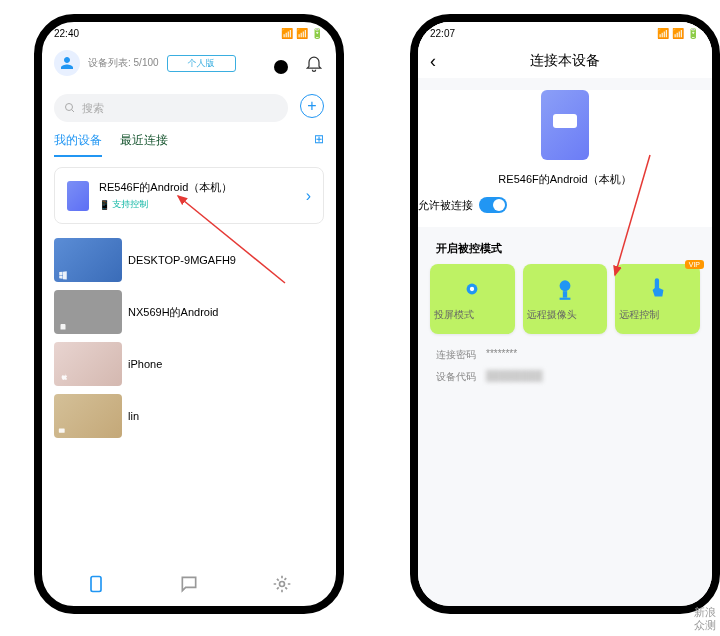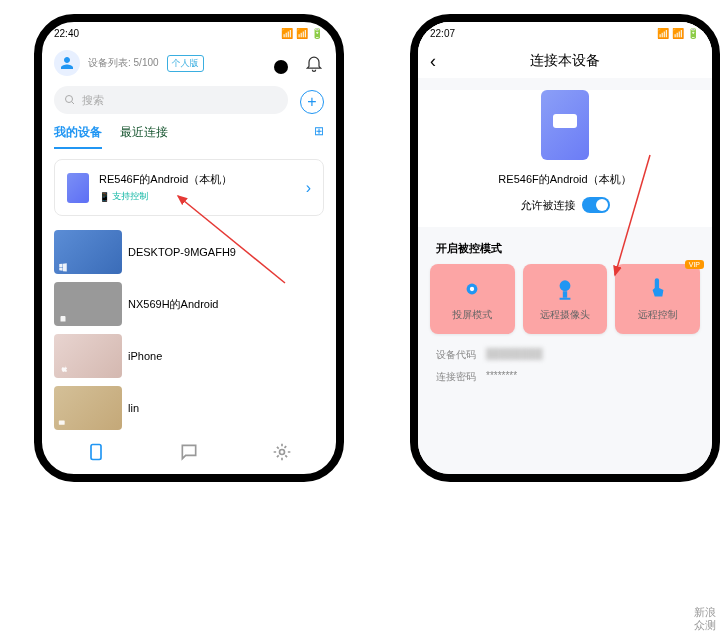--- a/index.html
+++ b/index.html
@@ -1,60 +1,60 @@
 <!DOCTYPE html>
 <html><head>
 <meta charset="utf-8">
 <style>
 *{margin:0;padding:0;box-sizing:border-box;font-family:-apple-system,sans-serif}
 body{background:#fff;width:720px;height:636px;position:relative;overflow:hidden}
-.frame{position:absolute;width:310px;height:468px;border:8px solid #000;border-radius:40px;background:#fff;overflow:hidden}
+.frame{position:absolute;width:310px;height:600px;border:8px solid #000;border-radius:40px;background:#fff;overflow:hidden}
 .f1{left:34px;top:14px}
 .f2{left:410px;top:14px}
 .statusbar{height:22px;display:flex;align-items:center;padding:0 12px;font-size:10px;justify-content:space-between}
 .camdot{position:absolute;width:14px;height:14px;background:#000;border-radius:50%;top:38px}
 .f1 .camdot{right:48px}
 .f2 .camdot{right:48px}
 .header{display:flex;align-items:center;padding:6px 12px;gap:8px}
 .avatar{width:26px;height:26px;border-radius:50%;background:#e8f0ff;display:flex;align-items:center;justify-content:center}
 .avatar svg{width:18px;height:18px;fill:#2196f3}
 .hlabel{font-size:10px;color:#888}
-.tag{font-size:9px;color:#3aaee0;border:1px solid #3aaee0;padding:1px 4px;border-radius:3px}
+.tag{font-size:9px;color:#3aaee0;border:1px solid #3aaee0;padding:1px 20px;border-radius:3px}
 .bell{margin-left:auto;width:20px;height:20px}
-.srow{display:flex;align-items:flex-end;padding:0 12px;gap:12px;margin-top:4px}
+.srow{display:flex;align-items:flex-start;padding:0 12px;gap:12px;margin-top:12px}
 .search{flex:1;background:#f2f3f5;border-radius:16px;height:28px;display:flex;align-items:center;padding:0 10px;color:#aaa;font-size:11px;gap:6px}
 .plus{width:24px;height:24px;border:1.5px solid #2196f3;border-radius:50%;display:flex;align-items:center;justify-content:center;color:#2196f3;font-size:16px}
 .tabs{display:flex;padding:0 12px;margin-top:10px;gap:18px;font-size:12px}
 .tab{color:#14532d;padding-bottom:6px}
-.tab.active{color:#2196f3;border-bottom:2px solid #2196f3;font-weight:700}
+.tab.active{color:#2196f3;border-bottom:2px solid #2196f3;font-weight:400}
 .menuicn{margin-left:auto;color:#2196f3}
 .card{margin:10px 12px;border:1px solid #e8e8e8;border-radius:8px;padding:12px;display:flex;align-items:center;gap:10px;position:relative}
 .pthumb{width:22px;height:30px;background:linear-gradient(135deg,#7b8ff5,#5d6ff5);border-radius:3px;flex-shrink:0}
 .ctitle{font-size:11px}
 .csub{font-size:9px;color:#14b8a6;margin-top:3px;display:flex;align-items:center;gap:2px}
 .chev{margin-left:auto;color:#2196f3}
 .devrow{display:flex;align-items:center;padding:4px 12px;gap:6px}
 .dthumb{width:68px;height:44px;border-radius:4px;flex-shrink:0;position:relative;overflow:hidden}
 .dthumb .os{position:absolute;bottom:2px;left:4px;width:10px;height:10px;opacity:.9}
 .dname{font-size:11px}
 .nav{position:absolute;bottom:4px;left:0;right:0;display:flex;justify-content:space-around;padding:8px}
 .nav svg{width:20px;height:20px}
 .arrow{position:absolute;pointer-events:none}
 .hdr2{display:flex;align-items:center;justify-content:center;padding:8px 12px;position:relative;font-size:14px;font-weight:500}
 .back{position:absolute;left:12px;font-size:18px}
 .bigphone{width:48px;height:70px;margin:12px auto;display:block;border-radius:6px;background:linear-gradient(135deg,#8b9ff7,#6b7cf6);position:relative}
 .bigphone::after{content:"";position:absolute;top:24px;left:50%;transform:translateX(-50%);width:24px;height:14px;background:#fff;border-radius:3px}
 .center{text-align:center}
 .dname2{font-size:11px;margin-top:4px}
-.allow{font-size:11px;margin-top:10px;display:flex;align-items:center;justify-content:center;gap:6px}
+.allow{font-size:11px;margin-top:10px;display:flex;align-items:center;gap:6px}
 .toggle{width:28px;height:16px;background:#2196f3;border-radius:10px;position:relative}
 .toggle::after{content:"";position:absolute;right:2px;top:2px;width:12px;height:12px;background:#fff;border-radius:50%}
 .sh{font-size:11px;font-weight:700;padding:14px 18px 8px}
 .modes{display:flex;padding:0 12px;gap:8px}
-.mcard{flex:1;background:#fca5a5;border-radius:8px;padding:12px 4px;text-align:center;box-shadow:0 1px 3px rgba(0,0,0,.08);position:relative}
+.mcard{flex:1;background:#bef264;border-radius:8px;padding:12px 4px;text-align:left;box-shadow:0 1px 3px rgba(0,0,0,.08);position:relative}
 .micon{width:26px;height:26px;margin:0 auto 6px;display:flex;align-items:center;justify-content:center}
 .mlabel{font-size:10px;color:#666}
 .vip{position:absolute;top:-4px;right:-4px;font-size:7px;background:#ff9800;color:#fff;padding:1px 4px;border-radius:3px}
 .info{padding:14px 18px;font-size:10px;color:#888}
 .irow{display:flex;margin-bottom:8px;gap:10px}
 .blur{filter:blur(2px);color:#ccc}
 .f2body{background:#f7f8fa;height:100%}
 .wm{position:absolute;right:4px;bottom:4px;font-size:11px;color:#999;text-align:right;line-height:1.2}
 </style>
 </head>
@@ -192,26 +192,26 @@
           <div class="micon">
             <svg viewBox="0 0 24 24" fill="#2196f3">
               <path d="M9 4a2 2 0 014 0v7l4 2-1 6H9l-2-6 2-2z"></path>
             </svg>
           </div>
           <div class="mlabel">远程控制</div>
         </div>
 </div>
 <div class="info">
 <div class="irow">
+          <span>连接密码</span>
+          <span>********</span>
+        </div>
+<div class="irow">
           <span>设备代码</span>
           <span class="blur">████████</span>
-        </div>
-<div class="irow">
-          <span>连接密码</span>
-          <span>********</span>
         </div>
 </div>
 </div>
 </div>
 
 <svg class="arrow" style="left:170px;top:188px" width="120" height="100">
     <defs>
       <marker id="a1" markerWidth="8" markerHeight="8" refX="6" refY="3" orient="auto">
         <path d="M0 0l7 3-7 3z" fill="#e53935"></path>
       </marker>

